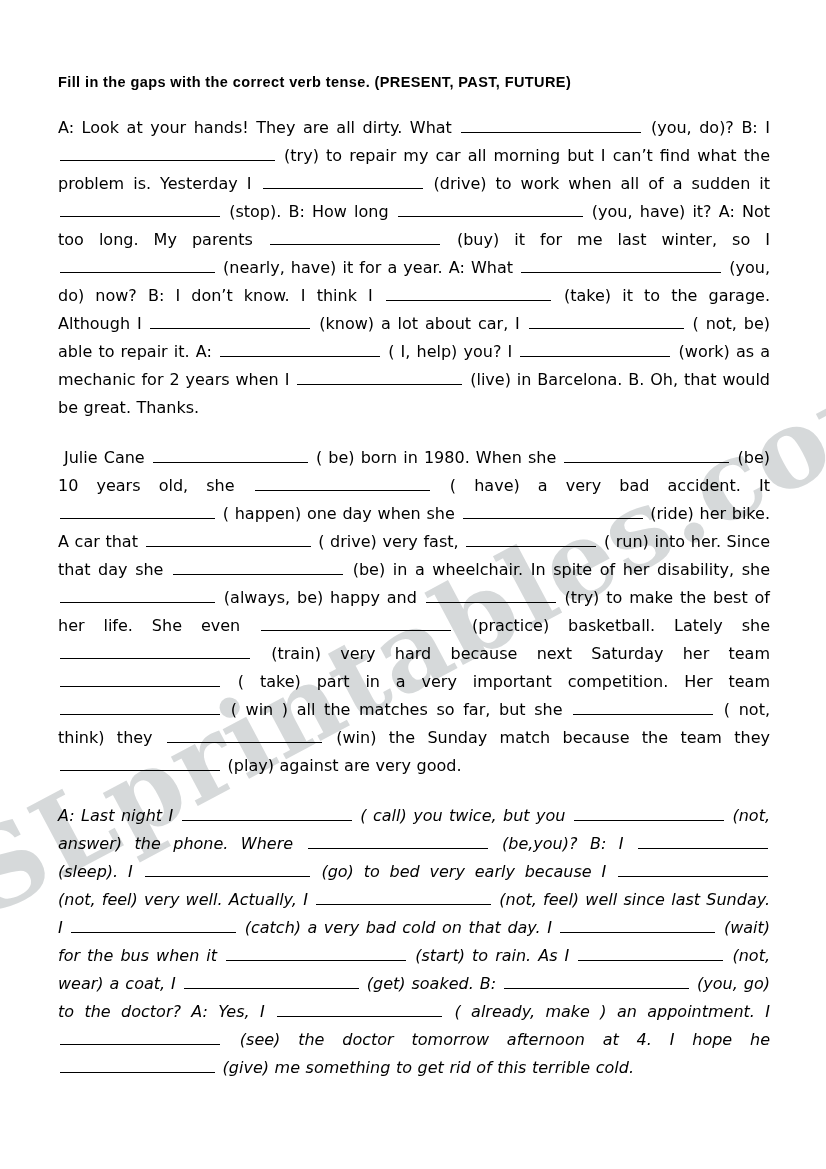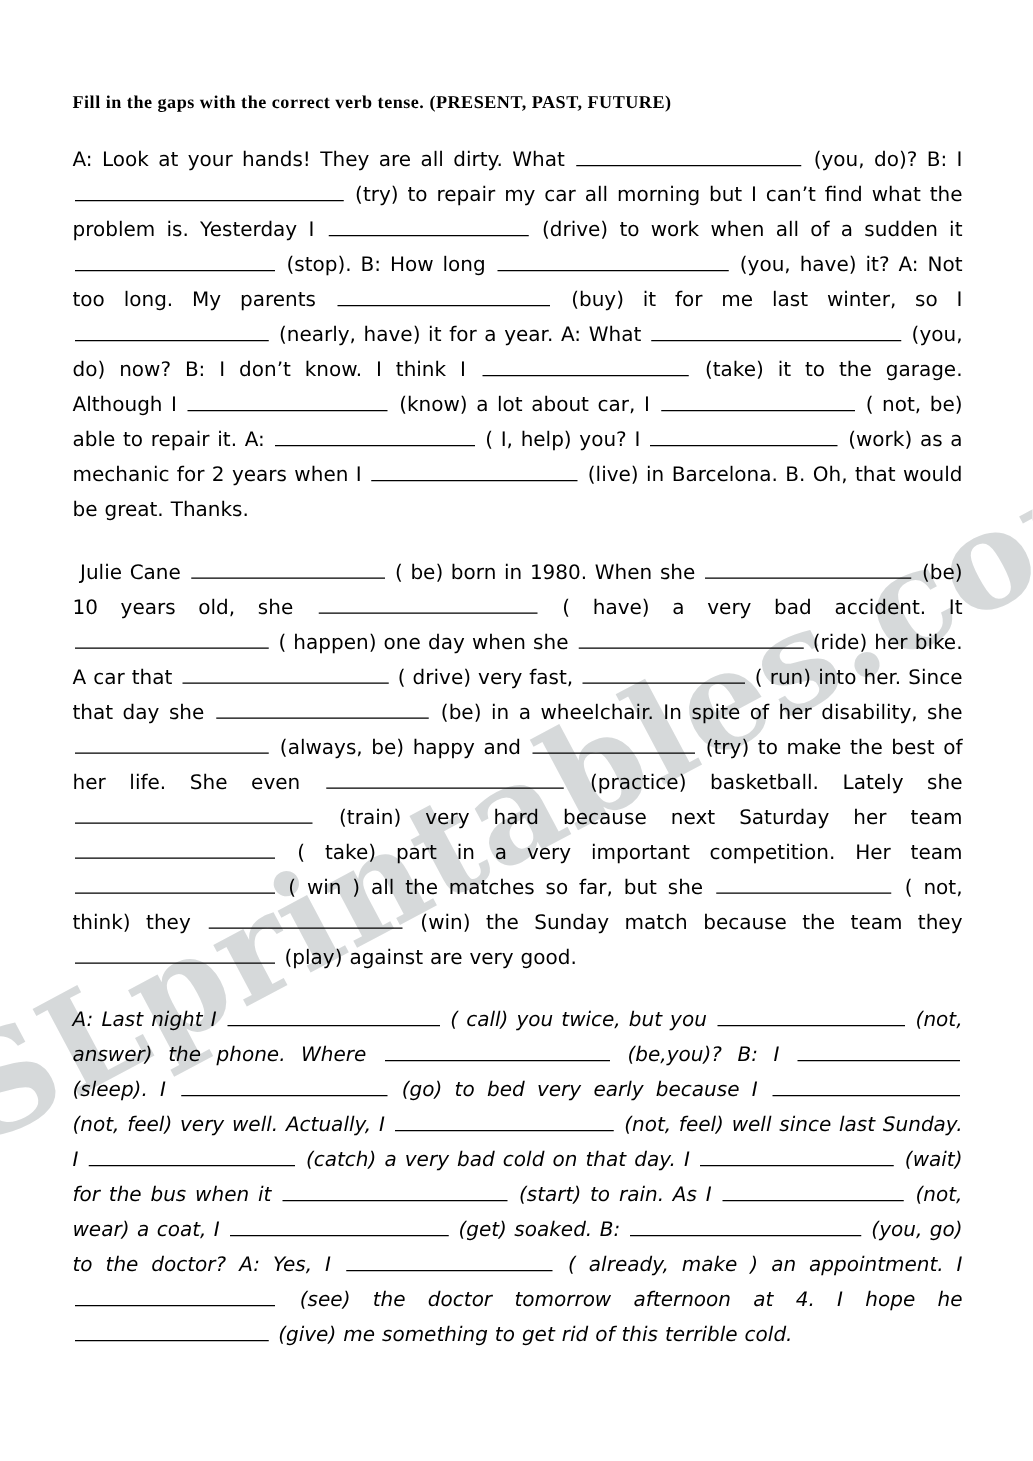--- a/index.html
+++ b/index.html
@@ -42,21 +42,21 @@
     letter-spacing: 1px;
   }
   .content {
     position: absolute;
     left: 58px;
     top: 72px;
     width: 712px;
     z-index: 10;
   }
   .title {
-    font-family: Liberation Serif, serif;
+    font-family: Liberation Sans, sans-serif;
     font-size: 14.5px;
     font-weight: bold;
     letter-spacing: 0.4px;
     margin-bottom: 22px;
     line-height: 1.4;
   }
   .para {
     font-size: 16px;
     line-height: 28px;
     text-align: justify;

